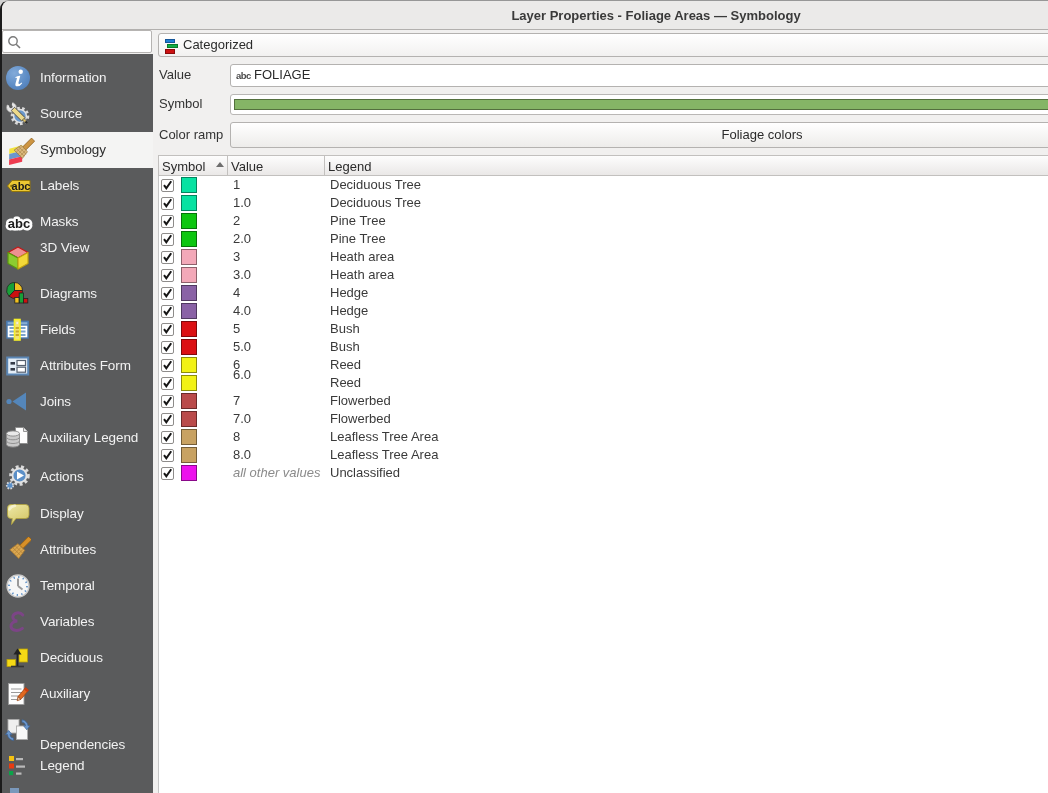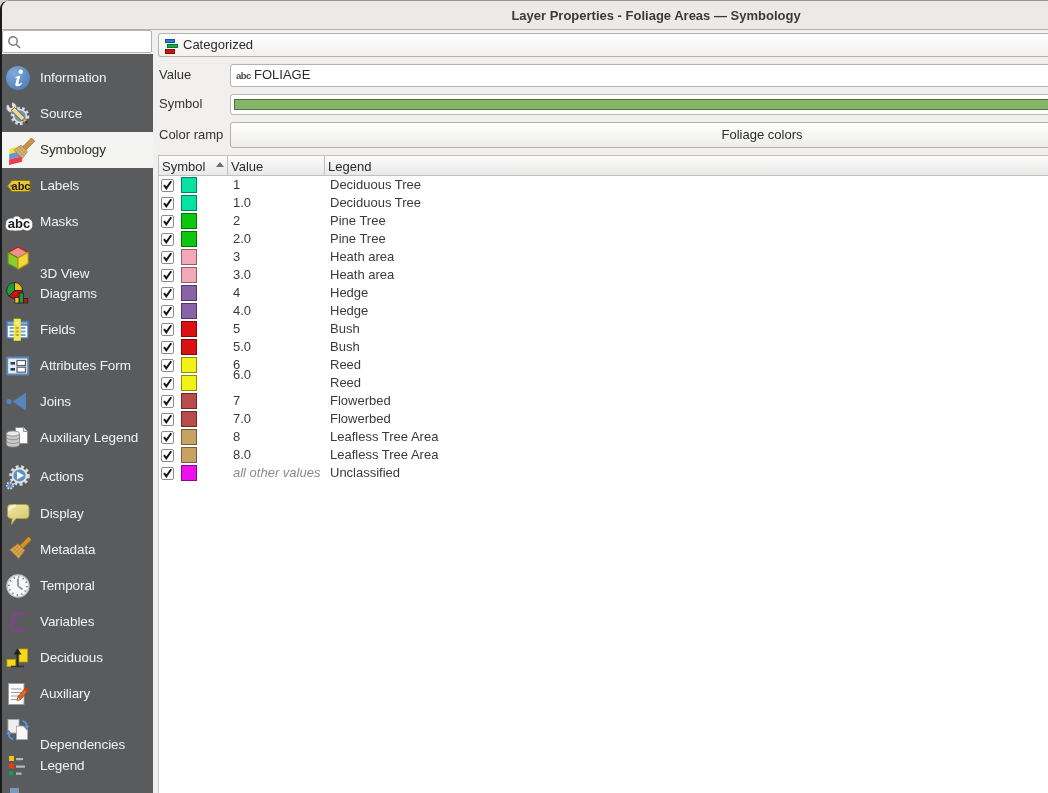--- a/index.html
+++ b/index.html
@@ -117,21 +117,21 @@
 <div class="sitem" style="top:177px">Labels</div>
 <div class="sicon" style="top:209px"><svg width="28" height="26" viewBox="0 0 28 26">
 <text x="14" y="18.5" font-family="Liberation Sans" font-weight="bold" font-size="13" fill="#1c1c1c" text-anchor="middle" stroke="#fdfdfd" stroke-width="5" paint-order="stroke" stroke-linejoin="round">abc</text>
 </svg></div>
 <div class="sitem" style="top:213px">Masks</div>
 <div class="sicon" style="top:245px"><svg width="26" height="26" viewBox="0 0 26 26">
 <polygon points="13,2 23,7.5 13,13 3,7.5" fill="#ee9090" stroke="#c21818" stroke-width="1.2" stroke-linejoin="round"></polygon>
 <polygon points="3,7.5 13,13 13,24 3,18.5" fill="#8ccc30" stroke="#59980e" stroke-width="1.2" stroke-linejoin="round"></polygon>
 <polygon points="23,7.5 13,13 13,24 23,18.5" fill="#f2d838" stroke="#c0a210" stroke-width="1.2" stroke-linejoin="round"></polygon>
 </svg></div>
-<div class="sitem" style="top:265px">3D View</div>
+<div class="sitem" style="top:239px">3D View</div>
 <div class="sicon" style="top:281px"><svg width="26" height="26" viewBox="0 0 26 26">
 <path d="M9.5 1.5 A8 8 0 0 1 17.5 9.5 L9.5 9.5 Z" fill="#f0c020" stroke="#222" stroke-width="0.8"></path>
 <path d="M9.5 1.5 A8 8 0 0 0 4 15.2 L9.5 9.5 Z" fill="#18a038" stroke="#222" stroke-width="0.8"></path>
 <path d="M17.5 9.5 A8 8 0 0 1 4 15.2 L9.5 9.5 Z" fill="#cc1010" stroke="#222" stroke-width="0.8"></path>
 <rect x="14.2" y="12" width="4.2" height="10" fill="#18a038" stroke="#222" stroke-width="0.8"></rect>
 <rect x="9.8" y="16.5" width="4.2" height="5.5" fill="#f0c020" stroke="#222" stroke-width="0.8"></rect>
 <rect x="18.6" y="17.5" width="4.2" height="4.5" fill="#cc1010" stroke="#222" stroke-width="0.8"></rect>
 </svg></div>
 <div class="sitem" style="top:285px">Diagrams</div>
 <div class="sicon" style="top:317px"><svg width="26" height="26" viewBox="0 0 26 26">
@@ -184,21 +184,21 @@
 <path d="M4.5 8.5 a8 6 0 0 1 5.5 -3.7" stroke="#f6f2cc" stroke-width="2.4" fill="none" stroke-linecap="round"></path>
 </svg></div>
 <div class="sitem" style="top:505px">Display</div>
 <div class="sicon" style="top:537px"><svg width="26" height="26" viewBox="0 0 26 26">
 <g transform="rotate(45 13 13)">
 <rect x="11" y="-4" width="4.4" height="12.5" fill="#d89028" stroke="#9a6210" stroke-width="0.8"></rect>
 <path d="M8.5 8.5 L18 8.5 L19.5 18.5 L7 18.5 Z" fill="#dca850" stroke="#a87830" stroke-width="0.8"></path>
 <path d="M8 12 h11 M7.6 15 h11.5 M10.5 9 v9 M13.3 9 v9 M16.1 9 v9" stroke="#b08038" stroke-width="0.7" fill="none"></path>
 </g>
 </svg></div>
-<div class="sitem" style="top:541px">Metadata</div>
+<div class="sitem" style="top:541px">Attributes</div>
 <div class="sicon" style="top:573px"><svg width="26" height="26" viewBox="0 0 26 26">
 <circle cx="13" cy="13" r="11" fill="#f6f6f6" stroke="#c9c9c9" stroke-width="1.4"></circle>
 <circle cx="13" cy="13" r="9" fill="none" stroke="#5b8fc7" stroke-width="1.8" stroke-dasharray="1.3,3.4"></circle>
 <path d="M13 13 L13 5.5" stroke="#9a9a9a" stroke-width="2"></path>
 <path d="M13 13 L17.5 16.5" stroke="#9a9a9a" stroke-width="2"></path>
 </svg></div>
 <div class="sitem" style="top:577px">Temporal</div>
 <div class="sicon" style="top:609px"><svg width="26" height="26" viewBox="0 0 26 26">
 <path d="M17.8 6 C15 2.6 8.8 3.4 7.9 7.2 C7.2 10 9.5 11.7 12.3 12 C8.8 12.3 5.7 14.2 6 17.6 C6.4 21.6 13.4 22.8 17.4 19.4" stroke="#7c4586" stroke-width="3" fill="none" stroke-linecap="round"></path>
 </svg></div>

